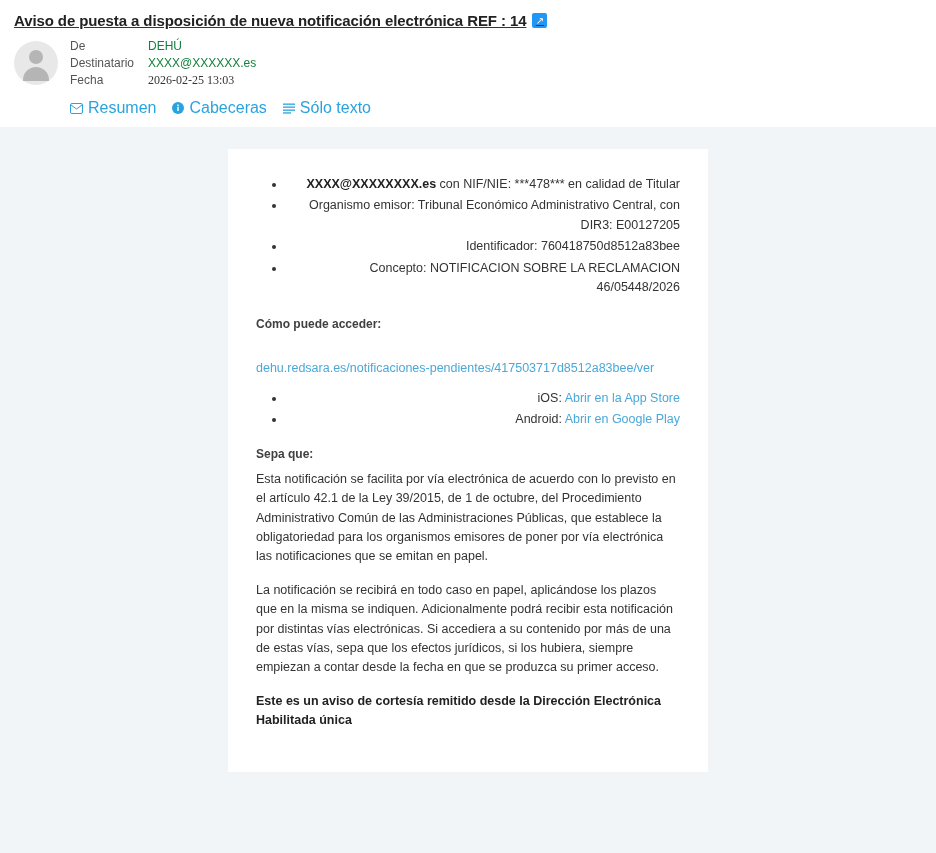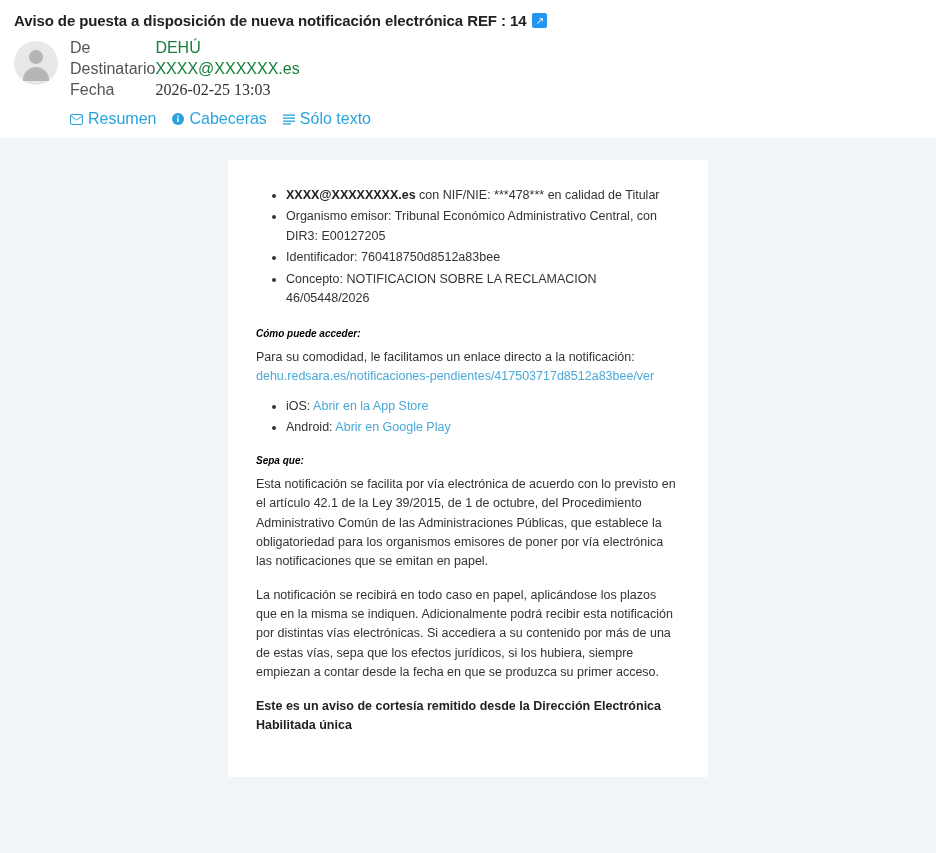--- a/index.html
+++ b/index.html
@@ -19,20 +19,21 @@
   
   .mail-header {
     padding: 10px 14px 0 14px;
     background: #ffffff;
   }
   .subject-row {
     display: flex;
     align-items: center;
     gap: 6px;
     margin: 2px 0 10px 0;
+    text-decoration: underline;
   }
   .subject-text {
     font-size: 15px;
     font-weight: bold;
     color: #222222;
     letter-spacing: -0.1px;
   }
   .subject-badge {
     width: 15px;
     height: 15px;
@@ -77,21 +78,21 @@
     background: #b5b5b5;
     left: 9px;
     top: 26px;
   }
 
   table.meta-table {
     border-collapse: collapse;
   }
   table.meta-table td {
     padding: 0 0 3px 0;
-    font-size: 16px;
+    font-size: 12px;
     vertical-align: top;
   }
   td.meta-label {
     color: #555555;
     width: 78px;
     font-size: 12px;
   }
   td.meta-value {
     color: #333333;
     font-size: 12px;
@@ -140,34 +141,34 @@
   }
   .mail-card p {
     margin: 0 0 14px 0;
   }
   .mail-card p.tight {
     margin-bottom: 10px;
   }
   .mail-card ul {
     margin: 0 0 14px 0;
     padding-left: 30px;
+    text-align: right;
   }
   .mail-card li {
     margin-bottom: 2px;
   }
   .mail-card b, .bold {
     font-weight: bold;
     color: #222222;
   }
   h4.section {
     margin: 16px 0 6px 0;
-    font-size: 10px;
+    font-size: 12px;
     font-weight: bold;
-    color: #000000;
-    font-style: italic;
+    color: #404040;
   }
   h4.section.first {
     margin-top: 18px;
   }
   a.body-link {
     color: #4aa8d8;
     text-decoration: none;
     word-break: break-all;
   }
 </style>
@@ -258,21 +259,21 @@
       <li><b>XXXX@XXXXXXXX.es</b><span> con NIF/NIE: ***478*** en calidad de Titular</span></li>
       <li><span>Organismo emisor: Tribunal Económico Administrativo Central, con DIR3: E00127205</span></li>
       <li><span>Identificador: 760418750d8512a83bee</span></li>
       <li><span>Concepto: NOTIFICACION SOBRE LA RECLAMACION 46/05448/2026</span></li>
     </ul>
 
     <h4 class="section first">Cómo puede acceder:</h4>
 
 
     <p class="tight">
-      <span>Para su comodidad, le facilitamos un enlace directo a la notificación:</span><br>
+      <br>
       <a class="body-link" href="#">dehu.redsara.es/notificaciones-pendientes/417503717d8512a83bee/ver</a>
     </p>
 
 
     <ul>
       <li><span>iOS: </span><a class="body-link" href="#">Abrir en la App Store</a></li>
       <li><span>Android: </span><a class="body-link" href="#">Abrir en Google Play</a></li>
     </ul>
 
     <h4 class="section">Sepa que:</h4>

